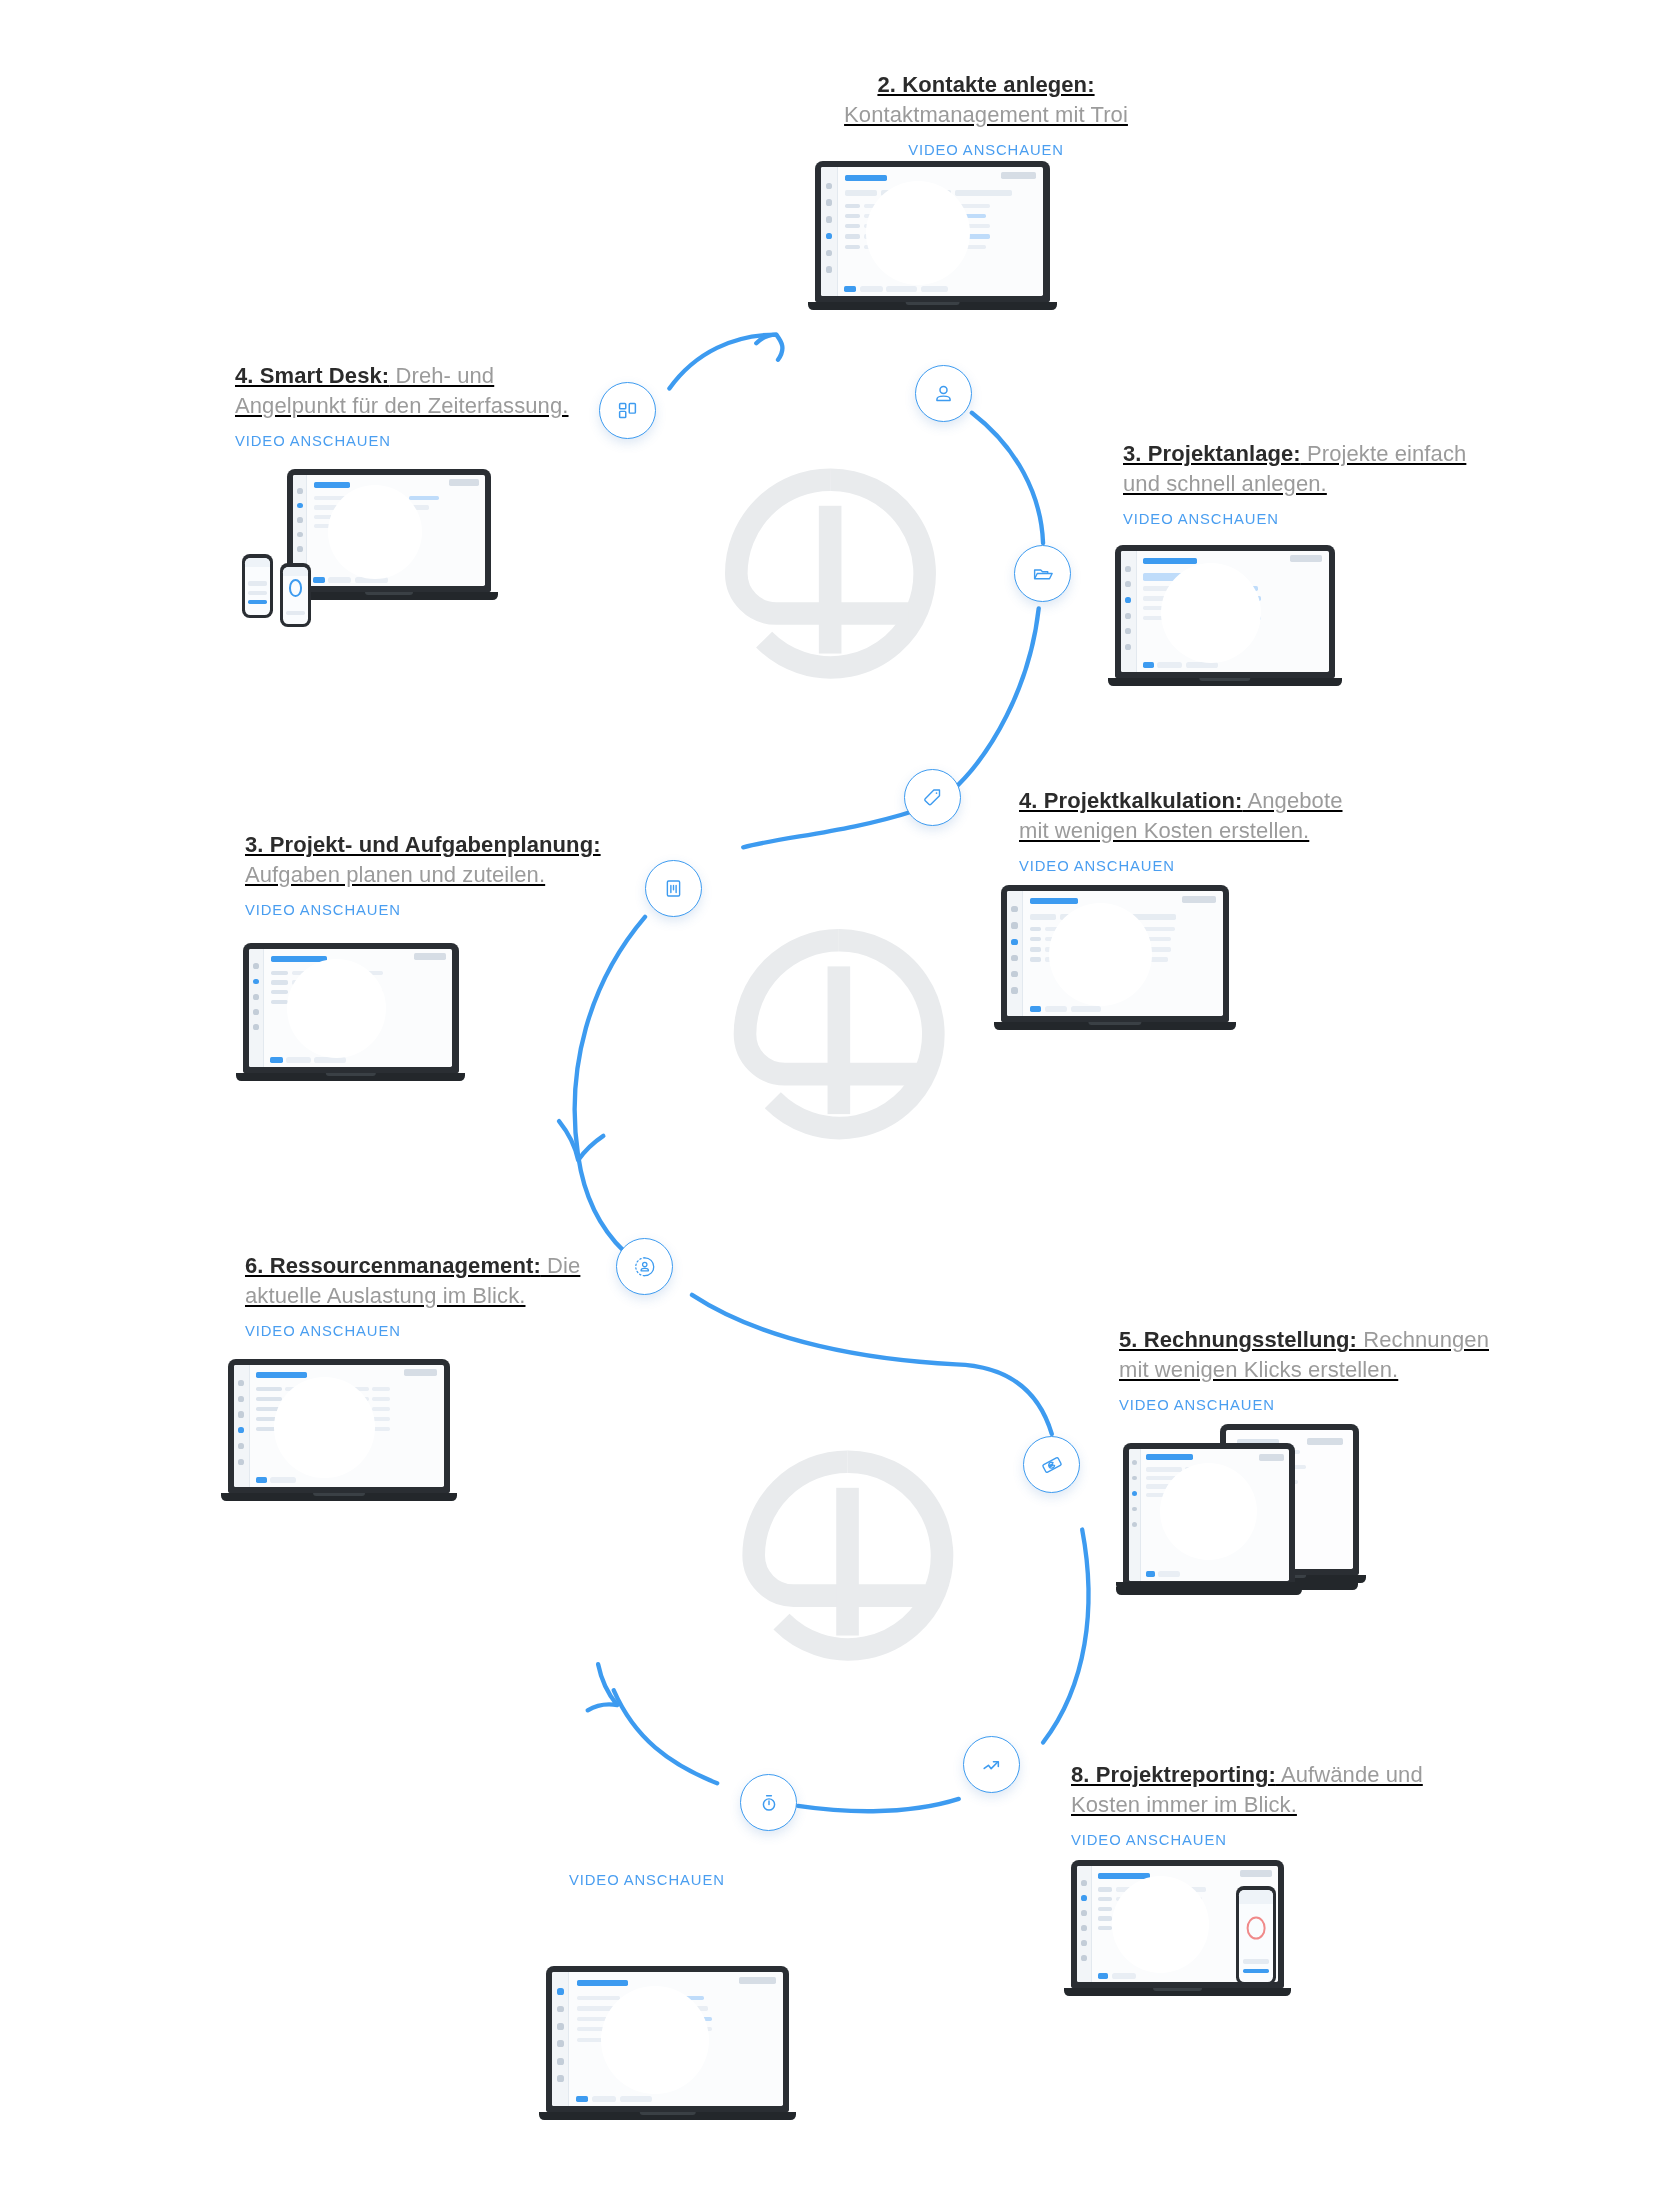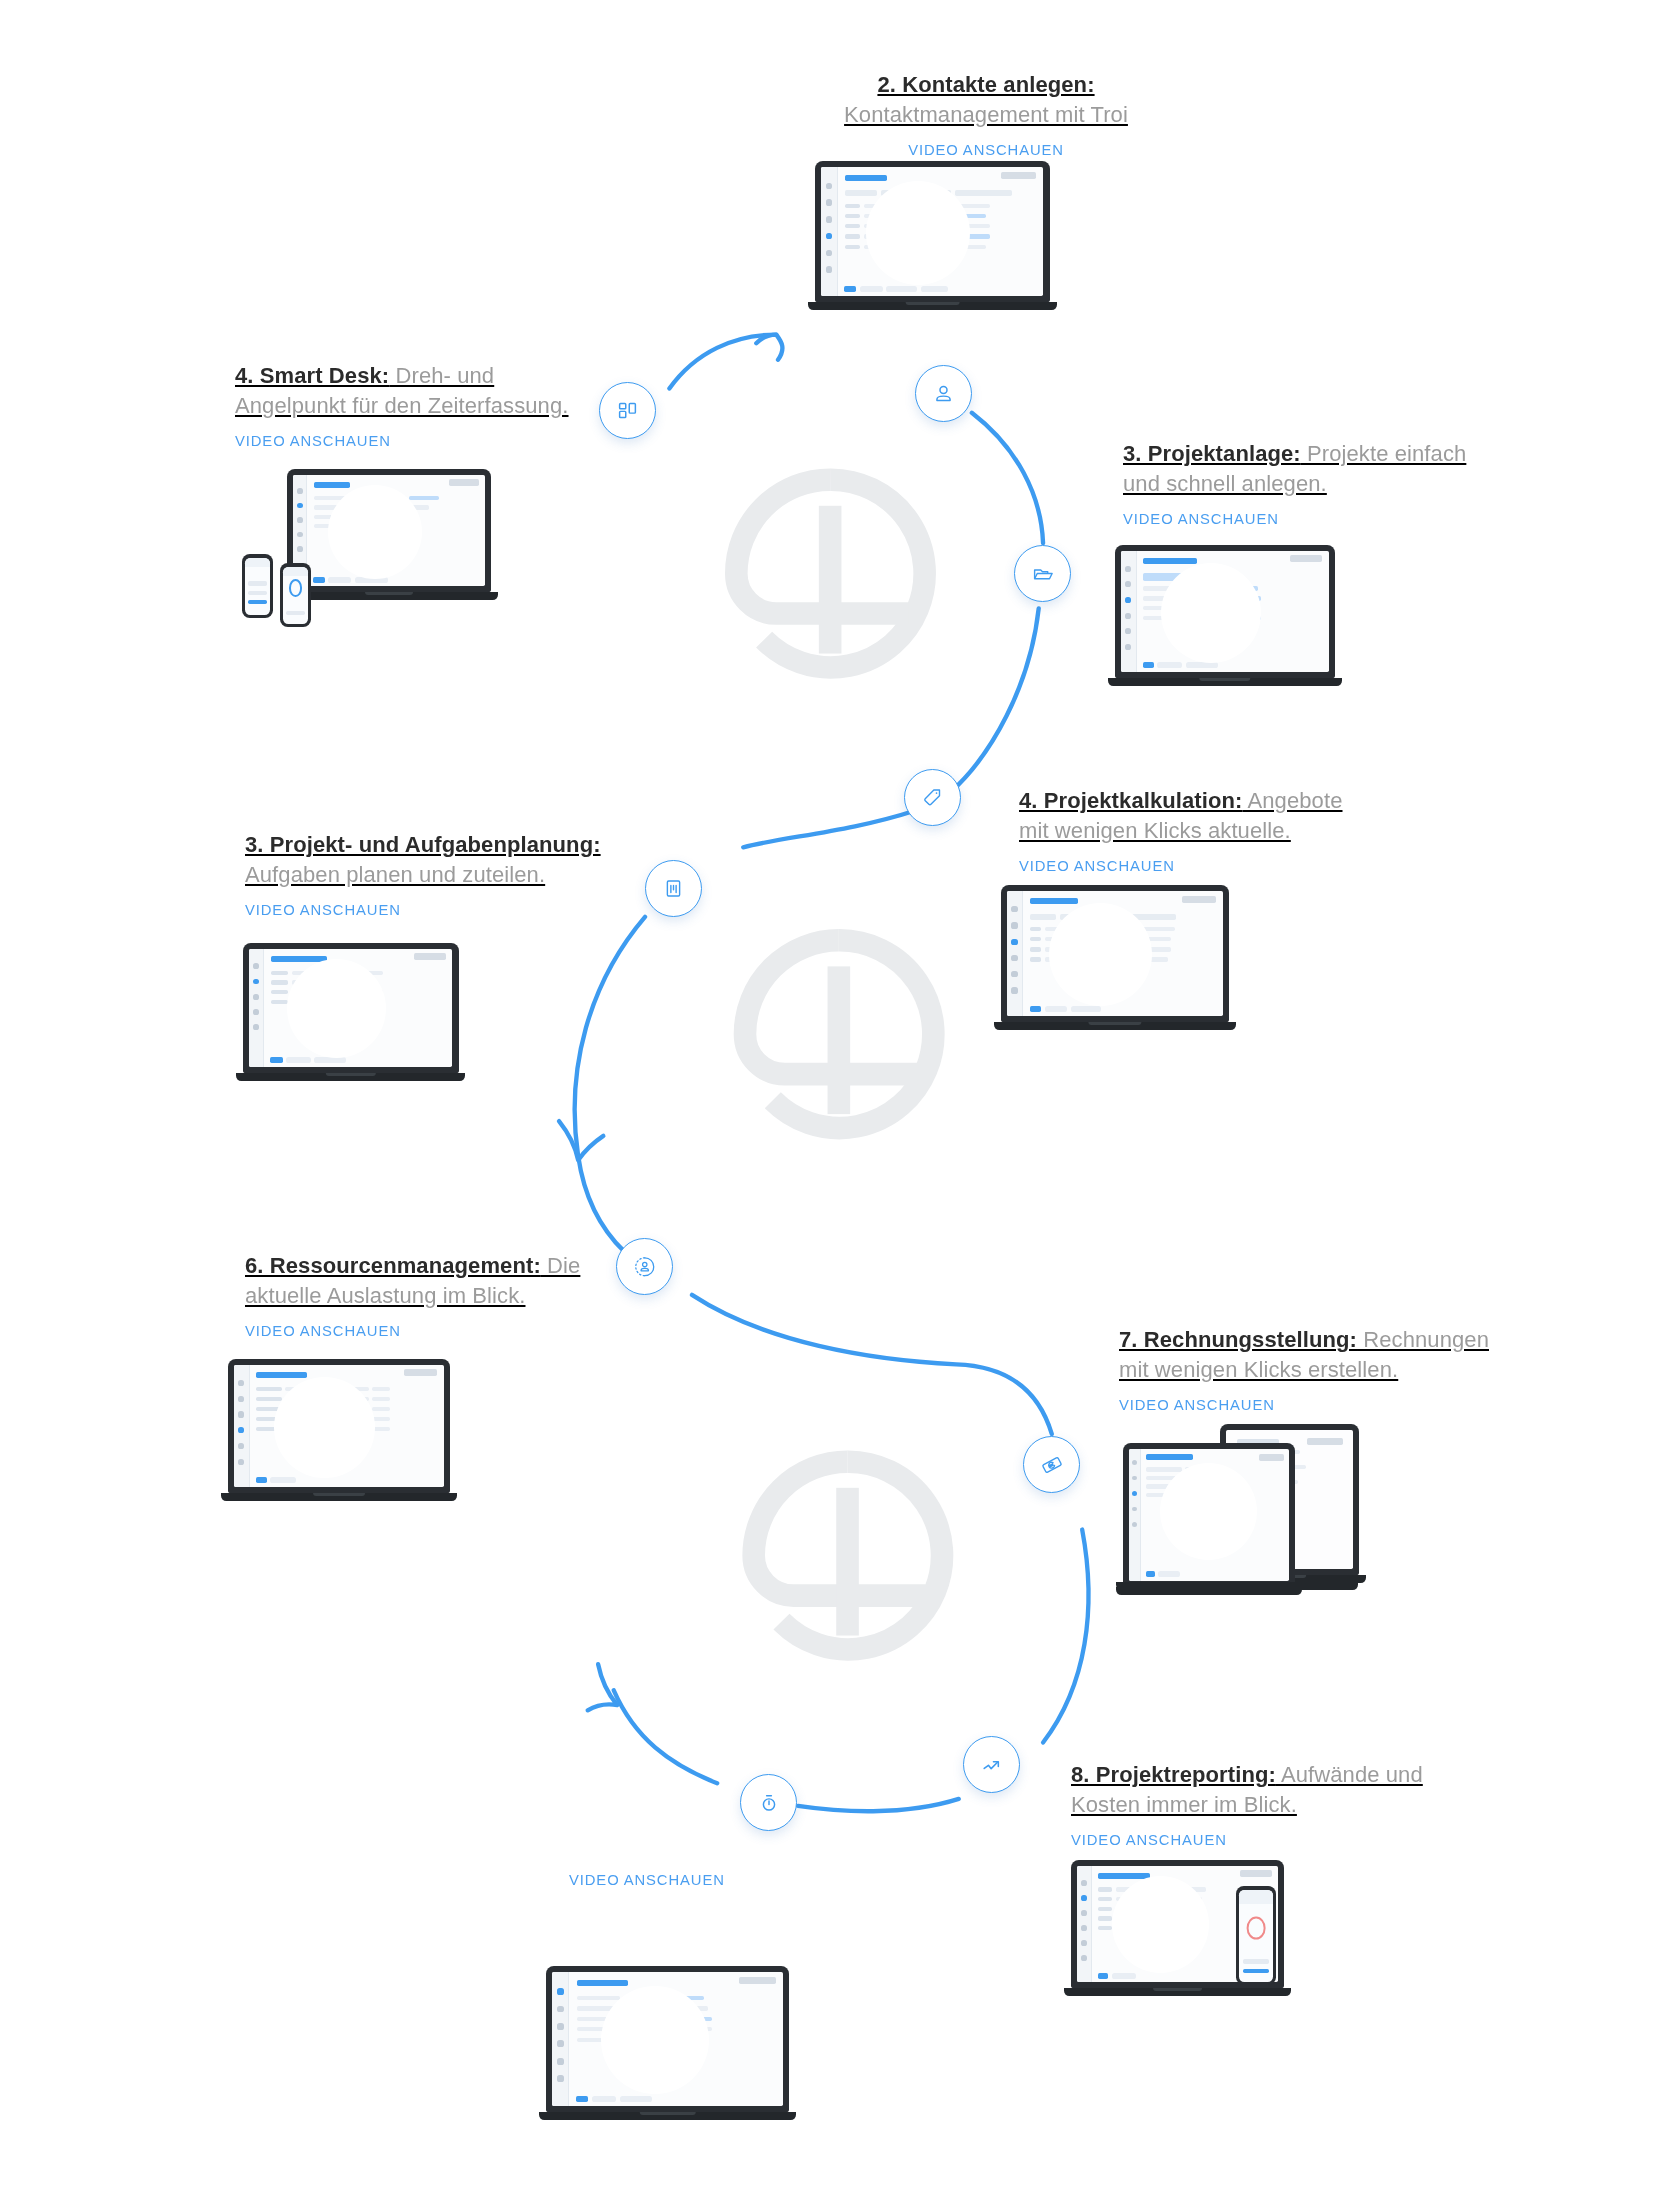--- a/index.html
+++ b/index.html
@@ -504,21 +504,21 @@
           </div>
           <div class="disc" style="left:40px; top:12px; width:100px; height:100px;"></div>
         </div>
       </div>
       <div class="base" style="width:234px; margin-left:-7px;"></div>
     </div>
   </div>
 
   <div class="step-text ta-left" style="left:1019px; top:786px; width:348px;">
     <p class="step-head">
-      <span class="lead">4. Projektkalkulation:</span><span> Angebote mit wenigen Klicks aktuelle.</span>
+      <span class="lead">4. Projektkalkulation:</span><span> Angebote mit wenigen Kosten erstellen.</span>
     </p>
     <a class="step-link" href="#">VIDEO ANSCHAUEN</a>
   </div>
 
   <div class="device" style="left:1001px; top:885px;">
     <div class="laptop" style="width:228px;">
       <div class="lid" style="width:228px;">
         <div class="screen" style="width:216px; height:125px;">
           <div class="app">
             <div class="app-rail">
@@ -703,21 +703,21 @@
           </div>
           <div class="disc" style="left:40px; top:12px; width:101px; height:101px;"></div>
         </div>
       </div>
       <div class="base" style="width:236px; margin-left:-7px;"></div>
     </div>
   </div>
 
   <div class="step-text ta-left" style="left:1119px; top:1325px; width:382px;">
     <p class="step-head">
-      <span class="lead">7. Rechnungsstellung:</span><span> Rechnungen mit wenigen Klicks erstellen.</span>
+      <span class="lead">5. Rechnungsstellung:</span><span> Rechnungen mit wenigen Klicks erstellen.</span>
     </p>
     <a class="step-link" href="#">VIDEO ANSCHAUEN</a>
   </div>
 
   <div class="device" style="left:1220px; top:1424px; z-index:3;">
     <div class="laptop" style="width:139px;">
       <div class="lid" style="width:139px;">
         <div class="screen" style="width:127px; height:139px; background:#fdfdfe;">
           <div class="app" style="flex-direction:column;">
             <div class="app-main" style="padding:7% 9%;">

